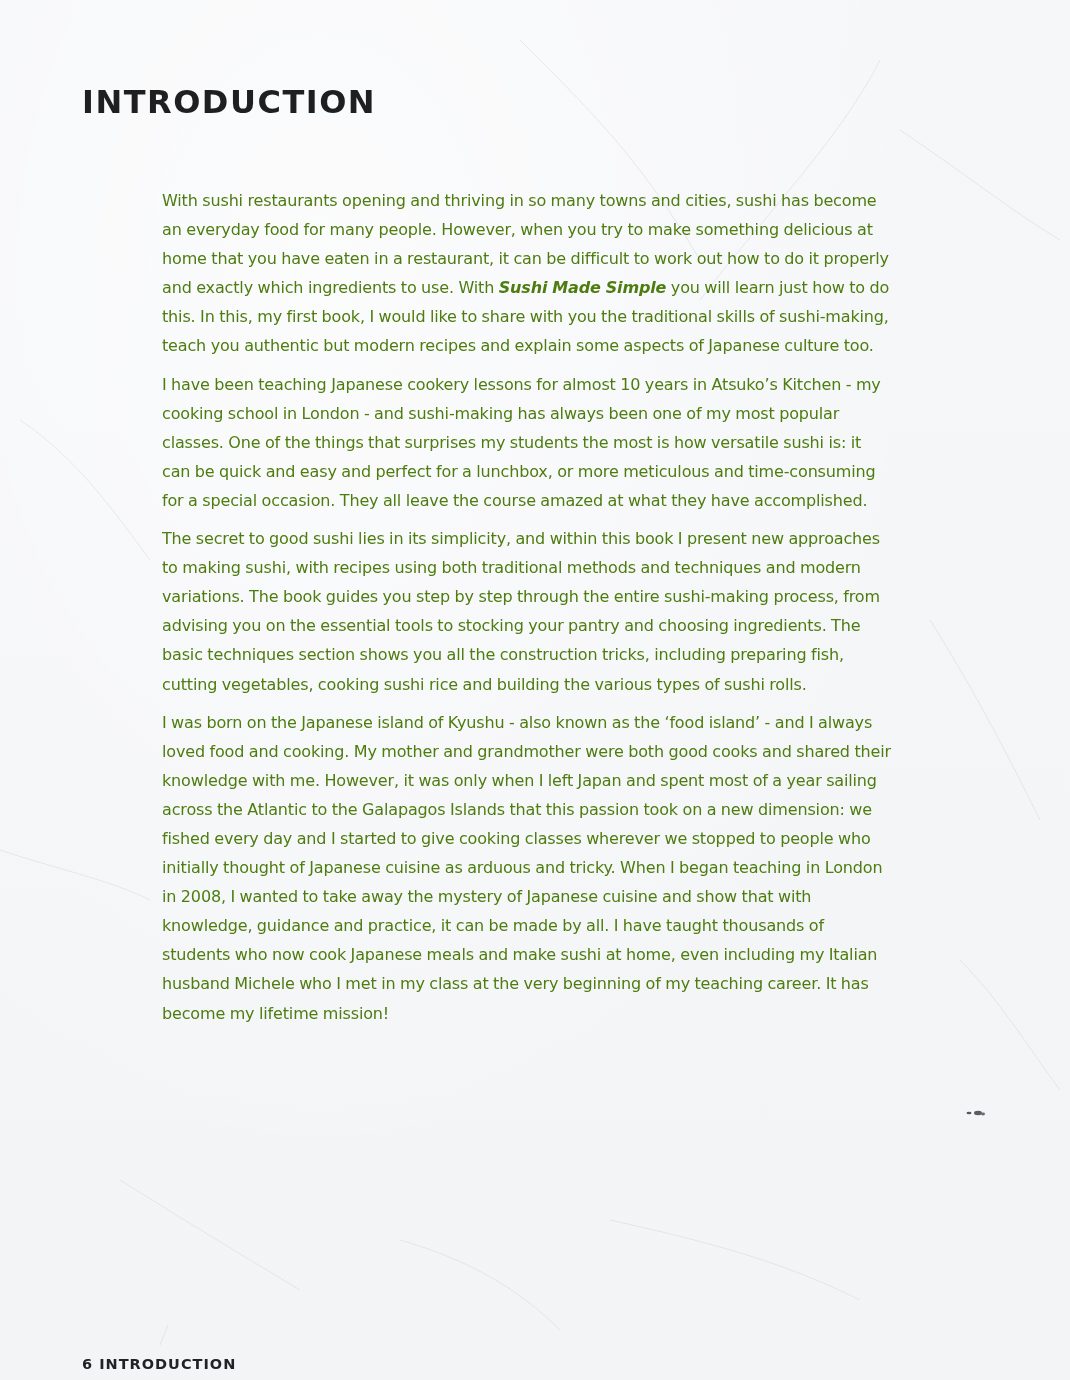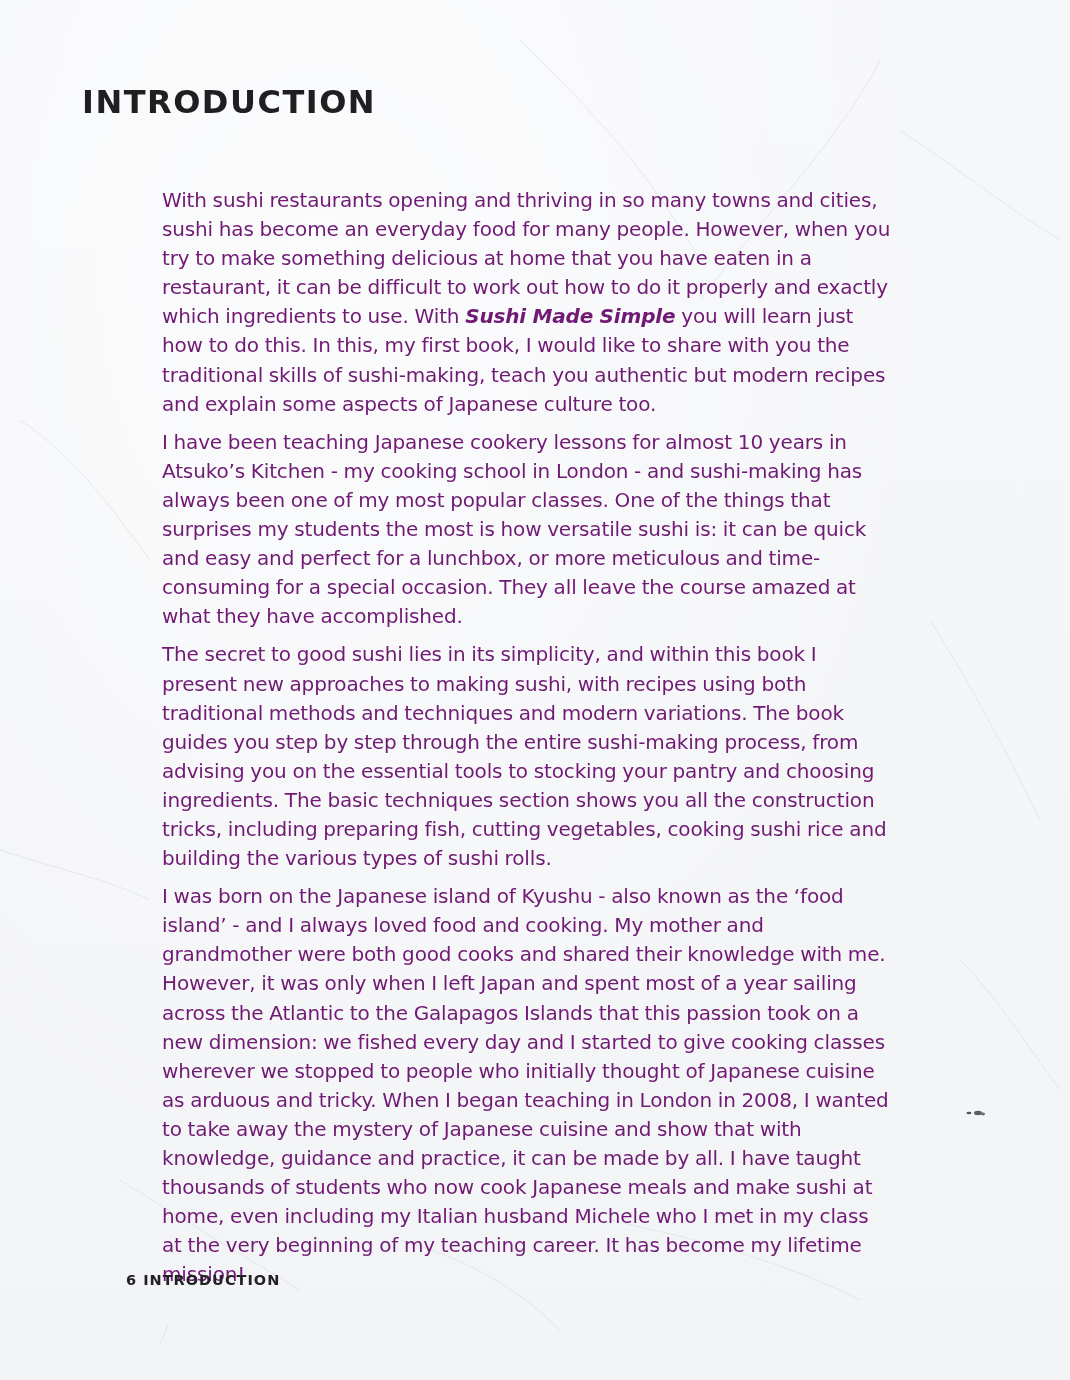--- a/index.html
+++ b/index.html
@@ -39,39 +39,38 @@
     line-height: 40px;
   }
   .body-text {
     position: absolute;
     left: 162px;
     top: 186px;
     width: 730px;
   }
   .body-text p {
     margin: 0 0 9px 0;
-    font-size: 20px;
+    font-size: 16px;
     line-height: 29.1px;
-    color: #701a75;
+    color: #4d7c0f;
     letter-spacing: -0.15px;
     word-spacing: -0.4px;
   }
   .body-text em {
     font-weight: bold;
     font-style: italic;
   }
   .folio {
     position: absolute;
     left: 82px;
-    top: 1272px;
+    top: 1356px;
     font-size: 14.5px;
     font-weight: bold;
     letter-spacing: 1px;
     color: #222226;
-    margin-left: 44px;
   }
   .speck {
     position: absolute;
     left: 965px;
     top: 1108px;
     width: 24px;
     height: 10px;
   }
 </style>
 </head>

